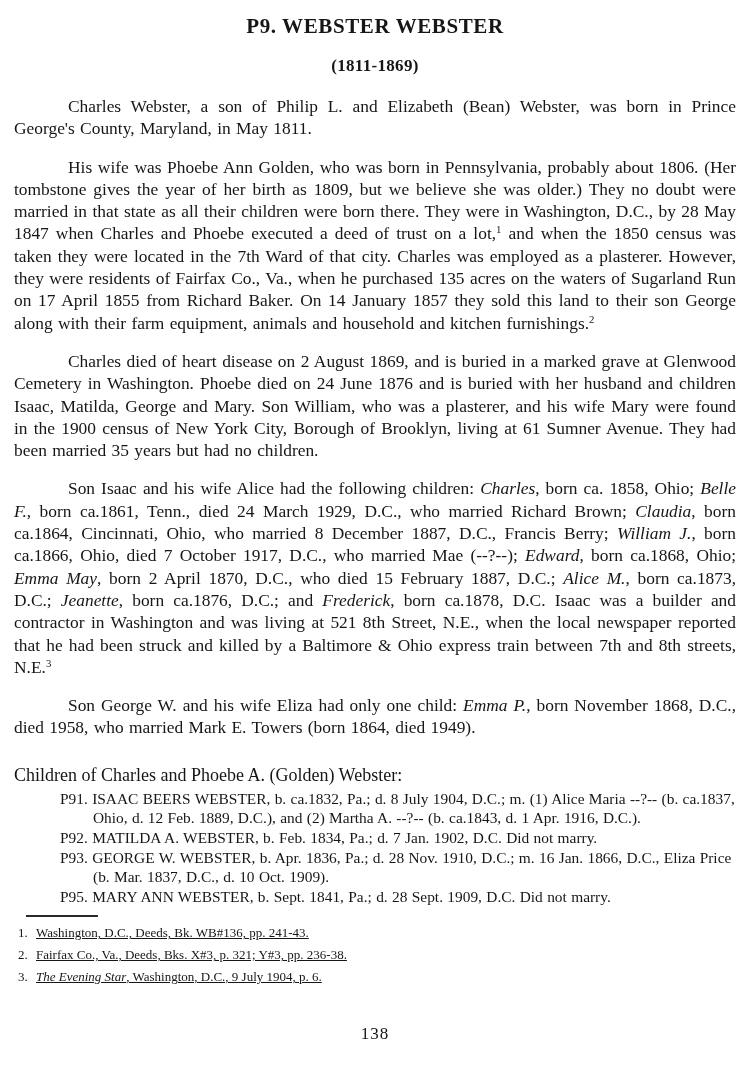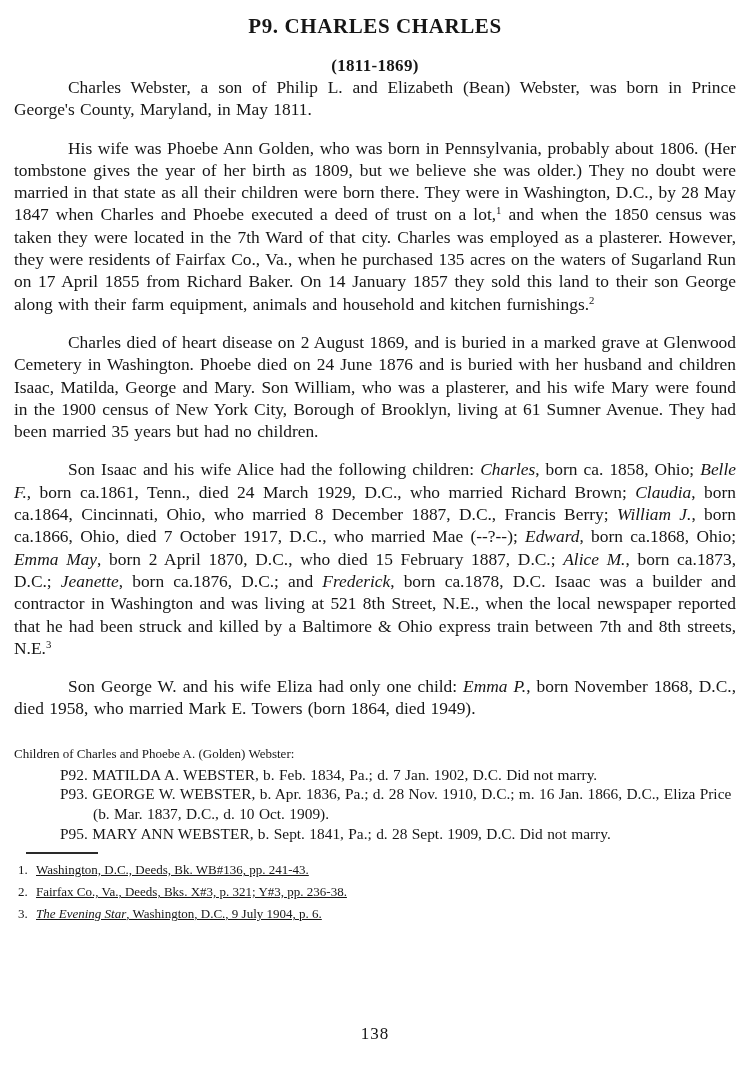--- a/index.html
+++ b/index.html
@@ -24,38 +24,38 @@
     margin-top: 6px;
   }
   .subtitle {
     text-align: center;
     font-size: 17px;
     font-weight: bold;
     letter-spacing: 0.3px;
     margin-top: 17px;
   }
 
-  .body-text { }
+  .body-text { margin-top: 19px; }
   .para {
     font-size: 17.4px;
     line-height: 22.3px;
     text-align: justify;
     text-indent: 54px;
     margin: 0 0 16px 0;
     word-spacing: 1px;
   }
   .para sup {
     font-size: 62%;
     line-height: 0;
     vertical-align: 6px;
   }
   .para i { }
 
   .children-heading {
-    font-size: 13px;
+    font-size: 18px;
     margin-top: 26px;
     margin-bottom: 3px;
   }
   .children-list {
     font-size: 15.4px;
     line-height: 19.6px;
   }
   .child-entry {
     padding-left: 79px;
     text-indent: -33px;
@@ -87,34 +87,35 @@
     font-size: 17px;
     letter-spacing: 1px;
   }
 </style>
 </head>
 <body>
 
 <div class="page">
   <div class="content">
 
-    <div class="title">P9. CHARLES CHARLES</div>
+    <div class="title">P9. WEBSTER WEBSTER</div>
     <div class="subtitle">(1811-1869)</div>
 
     <div class="body-text">
       <p class="para"><span>Charles Webster, a son of Philip L. and Elizabeth (Bean) Webster, was born in Prince George's County, Maryland, in May 1811.</span></p>
       <p class="para"><span>His wife was Phoebe Ann Golden, who was born in Pennsylvania, probably about 1806. (Her tombstone gives the year of her birth as 1809, but we believe she was older.) They no doubt were married in that state as all their children were born there. They were in Washington, D.C., by 28 May 1847 when Charles and Phoebe executed a deed of trust on a lot,</span><sup>1</sup><span> and when the 1850 census was taken they were located in the 7th Ward of that city. Charles was employed as a plasterer. However, they were residents of Fairfax Co., Va., when he purchased 135 acres on the waters of Sugarland Run on 17 April 1855 from Richard Baker. On 14 January 1857 they sold this land to their son George along with their farm equipment, animals and household and kitchen furnishings.</span><sup>2</sup></p>
       <p class="para"><span>Charles died of heart disease on 2 August 1869, and is buried in a marked grave at Glenwood Cemetery in Washington. Phoebe died on 24 June 1876 and is buried with her husband and children Isaac, Matilda, George and Mary. Son William, who was a plasterer, and his wife Mary were found in the 1900 census of New York City, Borough of Brooklyn, living at 61 Sumner Avenue. They had been married 35 years but had no children.</span></p>
       <p class="para"><span>Son Isaac and his wife Alice had the following children: </span><i>Charles</i><span>, born ca. 1858, Ohio; </span><i>Belle F.</i><span>, born ca.1861, Tenn., died 24 March 1929, D.C., who married Richard Brown; </span><i>Claudia</i><span>, born ca.1864, Cincinnati, Ohio, who married 8 December 1887, D.C., Francis Berry; </span><i>William J.</i><span>, born ca.1866, Ohio, died 7 October 1917, D.C., who married Mae (--?--); </span><i>Edward</i><span>, born ca.1868, Ohio; </span><i>Emma May</i><span>, born 2 April 1870, D.C., who died 15 February 1887, D.C.; </span><i>Alice M.</i><span>, born ca.1873, D.C.; </span><i>Jeanette</i><span>, born ca.1876, D.C.; and </span><i>Frederick</i><span>, born ca.1878, D.C. Isaac was a builder and contractor in Washington and was living at 521 8th Street, N.E., when the local newspaper reported that he had been struck and killed by a Baltimore &amp; Ohio express train between 7th and 8th streets, N.E.</span><sup>3</sup></p>
       <p class="para"><span>Son George W. and his wife Eliza had only one child: </span><i>Emma P.</i><span>, born November 1868, D.C., died 1958, who married Mark E. Towers (born 1864, died 1949).</span></p>
     </div>
 
     <div class="children-heading">Children of Charles and Phoebe A. (Golden) Webster:</div>
 
     <div class="children-list">
+      <div class="child-entry"><span class="child-label">P91.</span> <span>ISAAC BEERS WEBSTER, b. ca.1832, Pa.; d. 8 July 1904, D.C.; m. (1) Alice Maria --?-- (b. ca.1837, Ohio, d. 12 Feb. 1889, D.C.), and (2) Martha A. --?-- (b. ca.1843, d. 1 Apr. 1916, D.C.).</span></div>
       <div class="child-entry"><span class="child-label">P92.</span> <span>MATILDA A. WEBSTER, b. Feb. 1834, Pa.; d. 7 Jan. 1902, D.C. Did not marry.</span></div>
       <div class="child-entry"><span class="child-label">P93.</span> <span>GEORGE W. WEBSTER, b. Apr. 1836, Pa.; d. 28 Nov. 1910, D.C.; m. 16 Jan. 1866, D.C., Eliza Price (b. Mar. 1837, D.C., d. 10 Oct. 1909).</span></div>
       <div class="child-entry"><span class="child-label">P95.</span> <span>MARY ANN WEBSTER, b. Sept. 1841, Pa.; d. 28 Sept. 1909, D.C. Did not marry.</span></div>
     </div>
 
     <div class="footnote-rule"></div>
 
     <div class="footnotes">
       <div class="footnote"><span class="footnote-number">1.</span><span><span>Washington, D.C., Deeds, Bk. WB#136, pp. 241-43.</span></span></div>
       <div class="footnote"><span class="footnote-number">2.</span><span><span>Fairfax Co., Va., Deeds, Bks. X#3, p. 321; Y#3, pp. 236-38.</span></span></div>

